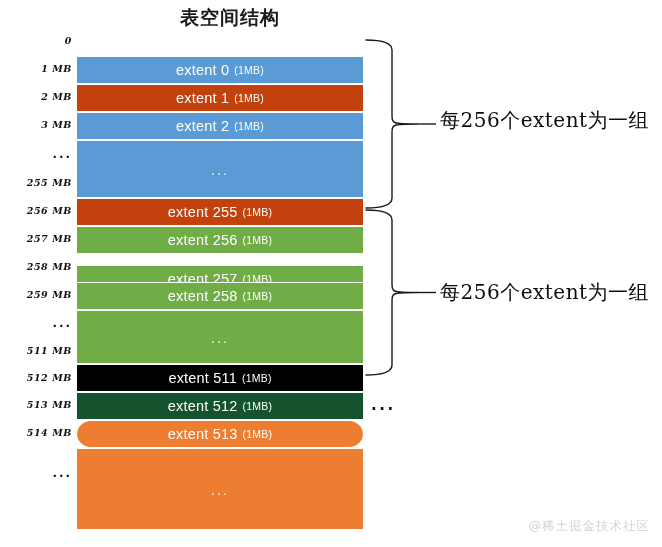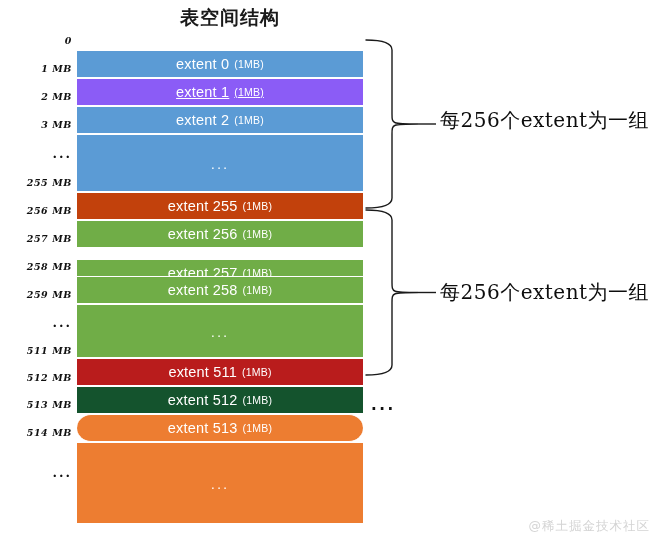--- a/index.html
+++ b/index.html
@@ -63,21 +63,21 @@
   .axis-label.dots {
     font-size: 13px;
     letter-spacing: 2px;
     font-style: normal;
   }
 
   
   #column {
     position: absolute;
     left: 77px;
-    top: 50px;
+    top: 56px;
     width: 277px;
     height: 474px;
   }
   .extent {
     position: absolute;
     left: 0;
     width: 286px;
     box-sizing: border-box;
     border-top: 1.5px solid #ffffff;
     border-bottom: 1.5px solid #ffffff;
@@ -175,21 +175,21 @@
       <div class="axis-label" style="top: 404px;">513 MB</div>
       <div class="axis-label" style="top: 432px;">514 MB</div>
       <div class="axis-label dots" style="top: 472px;">...</div>
     </div>
 
   <div id="column">
       <div class="extent" style="top: 0px; height: 28px; background: rgb(91, 155, 213);">
         <span class="ename">extent 0</span>
         <span class="esize">(1MB)</span>
       </div>
-      <div class="extent" style="top: 28px; height: 28px; background: #8b5cf6; text-decoration: underline;">
+      <div class="extent" style="top: 28px; height: 28px; background: #c2410c;">
         <span class="ename">extent 1</span>
         <span class="esize">(1MB)</span>
       </div>
       <div class="extent" style="top: 56px; height: 28px; background: rgb(91, 155, 213);">
         <span class="ename">extent 2</span>
         <span class="esize">(1MB)</span>
       </div>
       <div class="extent filler" style="top: 84px; height: 58px; background: rgb(91, 155, 213);">
         <span class="ename">...</span>
       </div>
@@ -205,21 +205,21 @@
         <span class="ename">extent 257</span>
         <span class="esize">(1MB)</span>
       </div>
       <div class="extent" style="top: 226px; height: 28px; background: rgb(112, 173, 71);">
         <span class="ename">extent 258</span>
         <span class="esize">(1MB)</span>
       </div>
       <div class="extent filler" style="top: 254px; height: 54px; background: rgb(112, 173, 71);">
         <span class="ename">...</span>
       </div>
-      <div class="extent" style="top: 308px; height: 28px; background: #b91c1c;">
+      <div class="extent" style="top: 308px; height: 28px; background: #000000;">
         <span class="ename">extent 511</span>
         <span class="esize">(1MB)</span>
       </div>
       <div class="extent" style="top: 336px; height: 28px; background: #14532d;">
         <span class="ename">extent 512</span>
         <span class="esize">(1MB)</span>
       </div>
       <div class="extent" style="top: 364px; height: 28px; background: rgb(237, 125, 49); border-radius: 14px;">
         <span class="ename">extent 513</span>
         <span class="esize">(1MB)</span>

